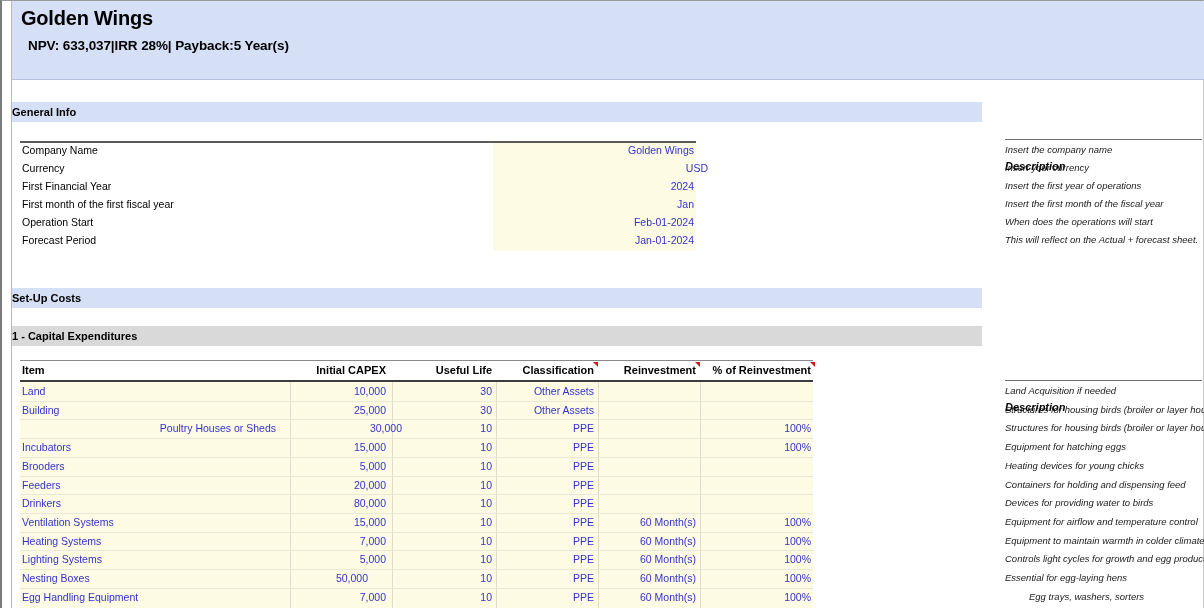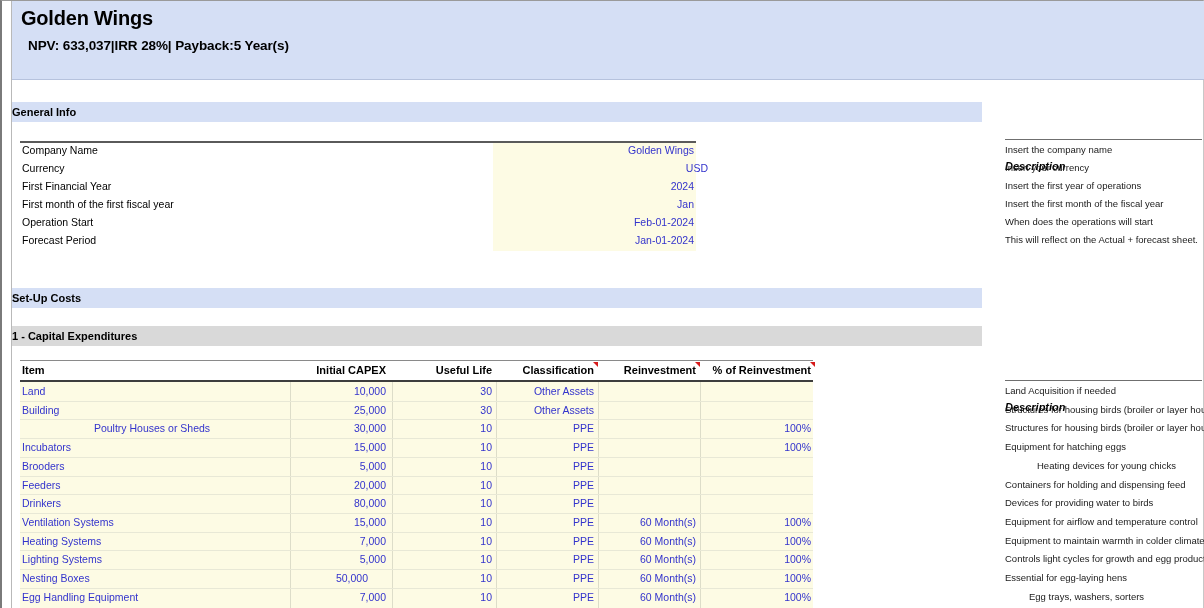--- a/index.html
+++ b/index.html
@@ -115,20 +115,21 @@
     color: #000000;
     margin-top: 36px;
   }
   .desc-underline {
     position: absolute;
     border-top: 1px solid #6f6f6f;
   }
   .desc-line {
     position: absolute;
     font-size: 9.5px;
+    font-style: italic;
     color: #1a1a1a;
     white-space: nowrap;
   }
 
   
   .capex-yellow {
     position: absolute;
     left: 18px; top: 381px;
     width: 793px; height: 227px;
     background: #fdfbe4;
@@ -262,22 +263,22 @@
     </div>
   <div id="capex-body">
       <div class="cell cell-l" style="left: 20px; width: 270px; top: 384px; text-align: left;">Land</div>
       <div class="cell cell-r" style="left: 290px; width: 94px; top: 384px; text-align: right;">10,000</div>
       <div class="cell cell-r" style="left: 392px; width: 98px; top: 384px; text-align: right;">30</div>
       <div class="cell cell-r" style="left: 496px; width: 96px; top: 384px; text-align: right;">Other Assets</div>
       <div class="cell cell-l" style="left: 20px; width: 270px; top: 402.7px; text-align: left;">Building</div>
       <div class="cell cell-r" style="left: 290px; width: 94px; top: 402.7px; text-align: right;">25,000</div>
       <div class="cell cell-r" style="left: 392px; width: 98px; top: 402.7px; text-align: right;">30</div>
       <div class="cell cell-r" style="left: 496px; width: 96px; top: 402.7px; text-align: right;">Other Assets</div>
-      <div class="cell cell-l" style="left: 15px; width: 270px; top: 421.4px; text-align: center;">Poultry Houses or Sheds</div>
-      <div class="cell cell-r" style="left: 290px; width: 94px; top: 421.4px; text-align: right;">30,000</div>
+      <div class="cell cell-l" style="left: 4px; width: 270px; top: 421.4px; text-align: right;">Poultry Houses or Sheds</div>
+      <div class="cell cell-r" style="left: 290px; width: 94px; top: 421.4px; text-align: right; padding-left: 16px;">30,000</div>
       <div class="cell cell-r" style="left: 392px; width: 98px; top: 421.4px; text-align: right;">10</div>
       <div class="cell cell-r" style="left: 496px; width: 96px; top: 421.4px; text-align: right;">PPE</div>
       <div class="cell cell-r" style="left: 700px; width: 109px; top: 421.4px; text-align: right;">100%</div>
       <div class="cell cell-l" style="left: 20px; width: 270px; top: 440.1px; text-align: left;">Incubators</div>
       <div class="cell cell-r" style="left: 290px; width: 94px; top: 440.1px; text-align: right;">15,000</div>
       <div class="cell cell-r" style="left: 392px; width: 98px; top: 440.1px; text-align: right;">10</div>
       <div class="cell cell-r" style="left: 496px; width: 96px; top: 440.1px; text-align: right;">PPE</div>
       <div class="cell cell-r" style="left: 700px; width: 109px; top: 440.1px; text-align: right;">100%</div>
       <div class="cell cell-l" style="left: 20px; width: 270px; top: 458.8px; text-align: left;">Brooders</div>
       <div class="cell cell-r" style="left: 290px; width: 94px; top: 458.8px; text-align: right;">5,000</div>
@@ -324,21 +325,21 @@
     </div>
 
   <div class="desc-panel">
     <div class="desc-head" style="left:1003px; top:364px;">Description</div>
     <div class="desc-underline" style="left:1003px; top:379px; width:197px;"></div>
     <div id="capex-desc">
         <div class="desc-line" style="left: 1003px; top: 384px;">Land Acquisition if needed</div>
         <div class="desc-line" style="left: 1003px; top: 402.7px;">Structures for housing birds (broiler or layer houses)</div>
         <div class="desc-line" style="left: 1003px; top: 421.4px;">Structures for housing birds (broiler or layer houses)</div>
         <div class="desc-line" style="left: 1003px; top: 440.1px;">Equipment for hatching eggs</div>
-        <div class="desc-line" style="left: 1003px; top: 458.8px; margin-left: 32px;">Heating devices for young chicks</div>
+        <div class="desc-line" style="left: 1003px; top: 458.8px;">Heating devices for young chicks</div>
         <div class="desc-line" style="left: 1003px; top: 477.5px;">Containers for holding and dispensing feed</div>
         <div class="desc-line" style="left: 1003px; top: 496.2px;">Devices for providing water to birds</div>
         <div class="desc-line" style="left: 1003px; top: 514.9px;">Equipment for airflow and temperature control</div>
         <div class="desc-line" style="left: 1003px; top: 533.6px;">Equipment to maintain warmth in colder climates</div>
         <div class="desc-line" style="left: 1003px; top: 552.3px;">Controls light cycles for growth and egg production</div>
         <div class="desc-line" style="left: 1003px; top: 571px;">Essential for egg-laying hens</div>
         <div class="desc-line" style="left: 1027px; top: 589.7px;">Egg trays, washers, sorters</div>
       </div>
   </div>
 

